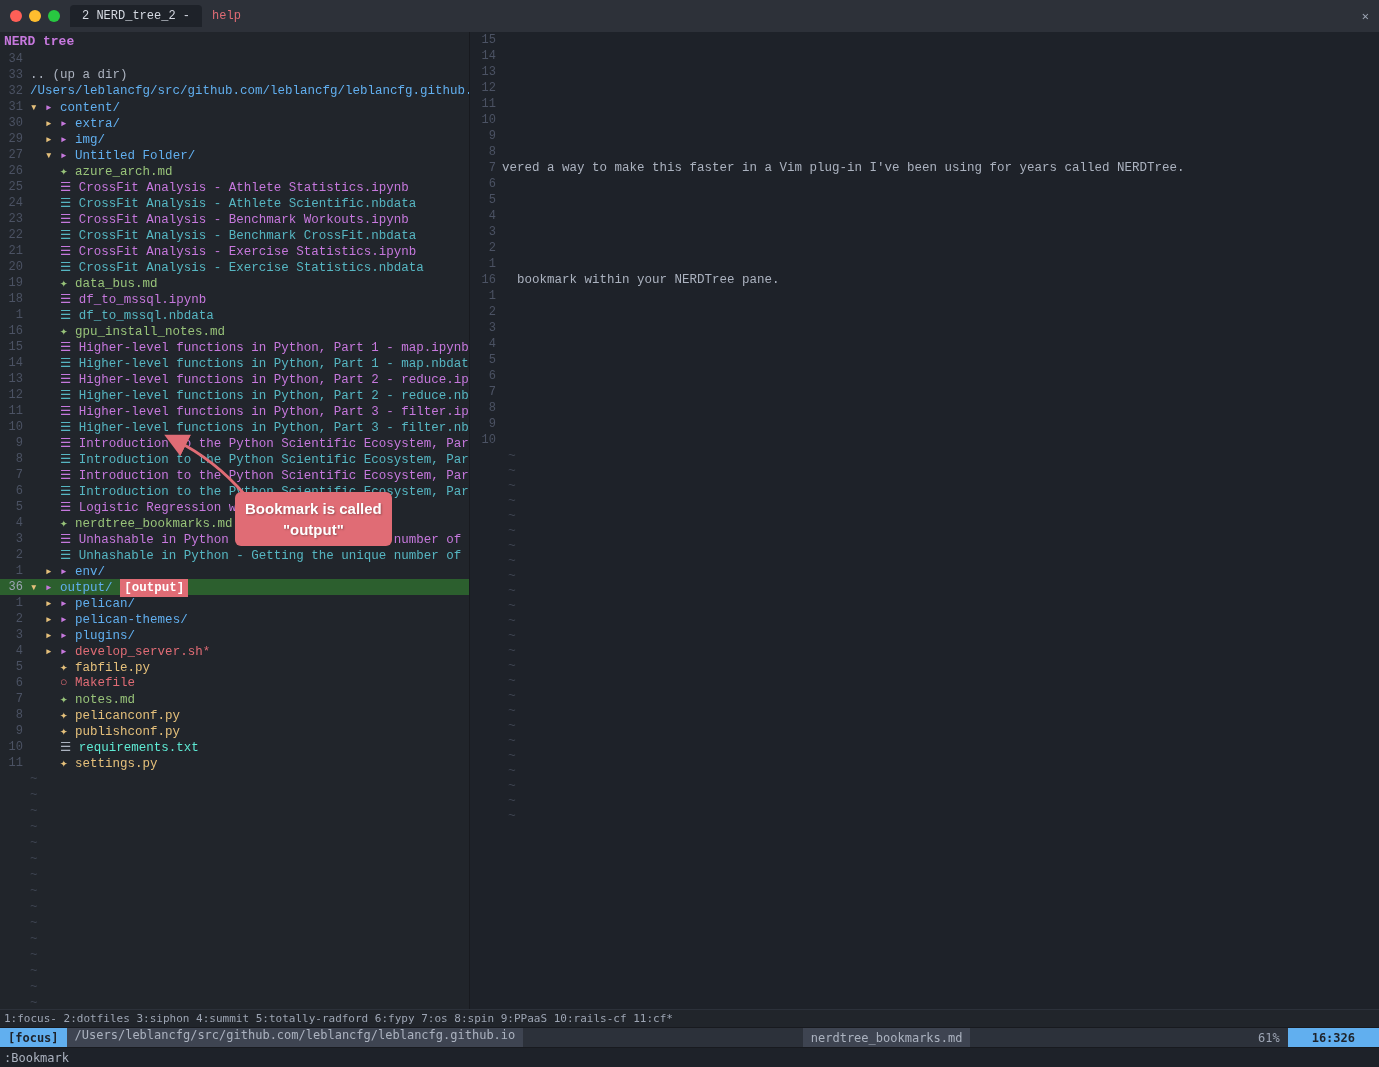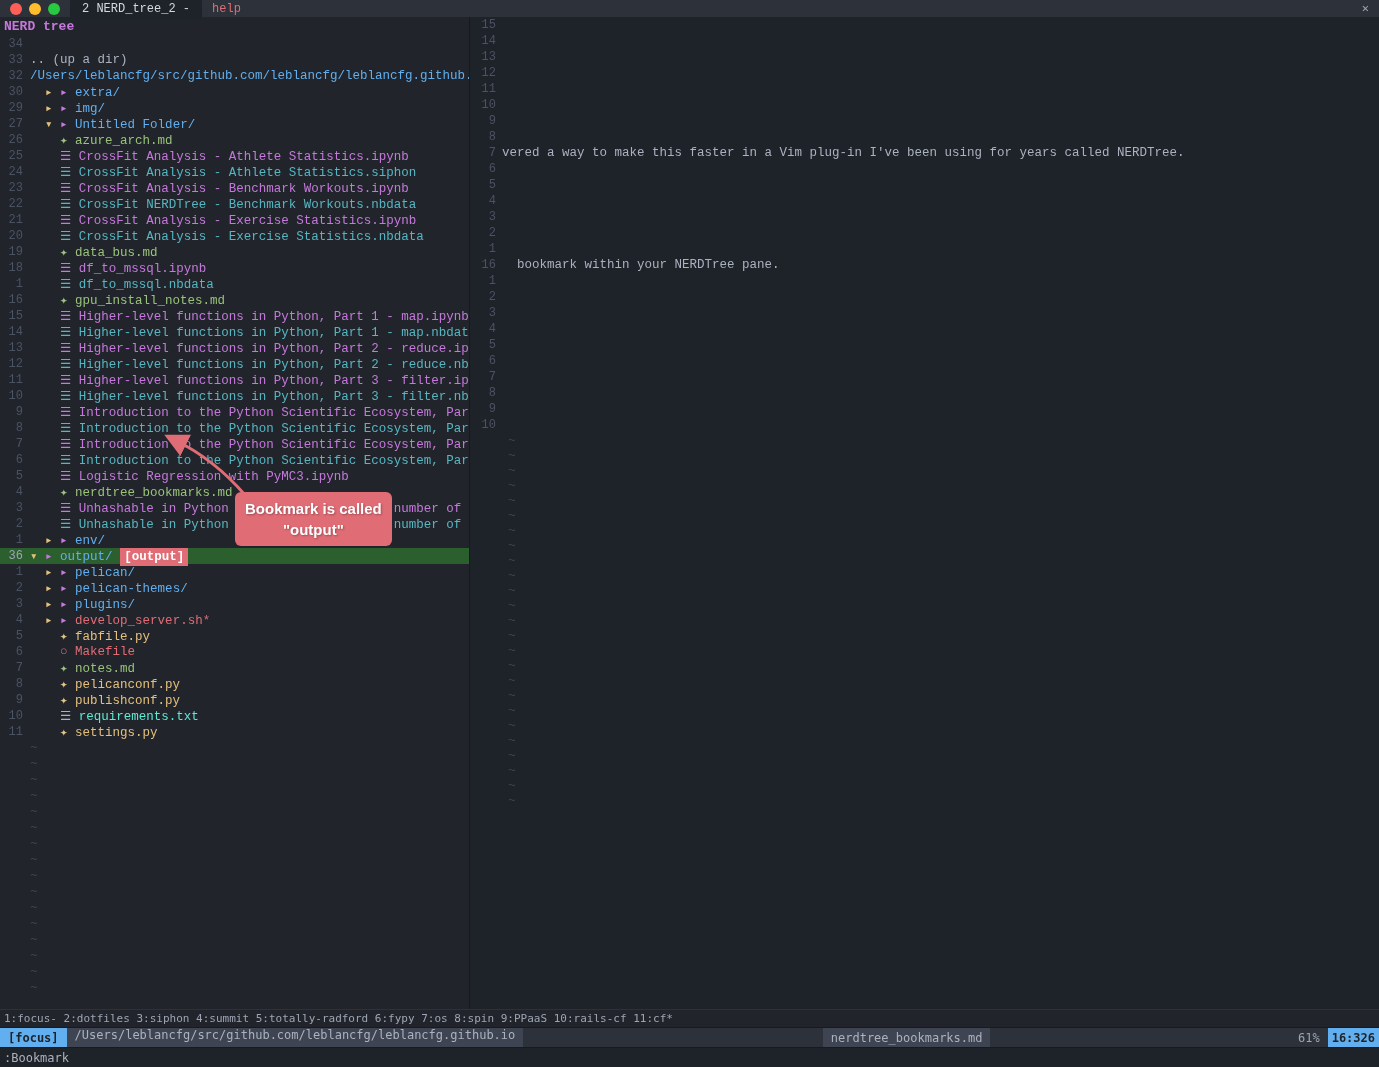--- a/index.html
+++ b/index.html
@@ -8,21 +8,21 @@
       font-family: 'Courier New', Courier, monospace;
       font-size: 13px;
       color: #abb2bf;
       width: 1379px;
       height: 1067px;
       overflow: hidden;
     }
 
     
     #titlebar {
-      height: 17px;
+      height: 32px;
       background: #2d3139;
       display: flex;
       align-items: center;
       padding: 0 10px;
       position: relative;
     }
     .traffic-lights {
       display: flex;
       gap: 7px;
       align-items: center;
@@ -203,20 +203,24 @@
       </div>
       <div class="line">
         <span class="line-num">33</span>
         <span class="line-content up-dir">.. (up a dir)</span>
       </div>
       <div class="line">
         <span class="line-num">32</span>
         <span class="line-content root-path">/Users/leblancfg/src/github.com/leblancfg/leblancfg.github.io/</span>
       </div>
       <div class="line">
+        <span class="line-num">31</span>
+        <span class="line-content"><span class="dir-arrow">▾</span> <span style="color:#c678dd">▸</span> <span class="dir-name">content/</span></span>
+      </div>
+      <div class="line">
         <span class="line-num">30</span>
         <span class="line-content">&nbsp;&nbsp;<span class="dir-arrow">▸</span> <span style="color:#c678dd">▸</span> <span class="dir-name">extra/</span></span>
       </div>
       <div class="line">
         <span class="line-num">29</span>
         <span class="line-content">&nbsp;&nbsp;<span class="dir-arrow">▸</span> <span style="color:#c678dd">▸</span> <span class="dir-name">img/</span></span>
       </div>
       <div class="line">
         <span class="line-num">27</span>
         <span class="line-content">&nbsp;&nbsp;<span class="dir-arrow">▾</span> <span style="color:#c678dd">▸</span> <span class="dir-name">Untitled Folder/</span></span>
@@ -224,29 +228,29 @@
       <div class="line">
         <span class="line-num">26</span>
         <span class="line-content">&nbsp;&nbsp;&nbsp;&nbsp;<span style="color:#98c379">✦</span> <span class="file-md">azure_arch.md</span></span>
       </div>
       <div class="line">
         <span class="line-num">25</span>
         <span class="line-content">&nbsp;&nbsp;&nbsp;&nbsp;<span style="color:#c678dd">☰</span> <span class="file-ipynb">CrossFit Analysis - Athlete Statistics.ipynb</span></span>
       </div>
       <div class="line">
         <span class="line-num">24</span>
-        <span class="line-content">&nbsp;&nbsp;&nbsp;&nbsp;<span style="color:#56b6c2">☰</span> <span class="file-nb" style="color:#56b6c2">CrossFit Analysis - Athlete Statistics.siphon</span></span>
+        <span class="line-content">&nbsp;&nbsp;&nbsp;&nbsp;<span style="color:#56b6c2">☰</span> <span class="file-nb" style="color:#56b6c2">CrossFit Analysis - Athlete Scientific.nbdata</span></span>
       </div>
       <div class="line">
         <span class="line-num">23</span>
         <span class="line-content">&nbsp;&nbsp;&nbsp;&nbsp;<span style="color:#c678dd">☰</span> <span class="file-ipynb">CrossFit Analysis - Benchmark Workouts.ipynb</span></span>
       </div>
       <div class="line">
         <span class="line-num">22</span>
-        <span class="line-content">&nbsp;&nbsp;&nbsp;&nbsp;<span style="color:#56b6c2">☰</span> <span style="color:#56b6c2">CrossFit NERDTree - Benchmark Workouts.nbdata</span></span>
+        <span class="line-content">&nbsp;&nbsp;&nbsp;&nbsp;<span style="color:#56b6c2">☰</span> <span style="color:#56b6c2">CrossFit Analysis - Benchmark CrossFit.nbdata</span></span>
       </div>
       <div class="line">
         <span class="line-num">21</span>
         <span class="line-content">&nbsp;&nbsp;&nbsp;&nbsp;<span style="color:#c678dd">☰</span> <span class="file-ipynb">CrossFit Analysis - Exercise Statistics.ipynb</span></span>
       </div>
       <div class="line">
         <span class="line-num">20</span>
         <span class="line-content">&nbsp;&nbsp;&nbsp;&nbsp;<span style="color:#56b6c2">☰</span> <span style="color:#56b6c2">CrossFit Analysis - Exercise Statistics.nbdata</span></span>
       </div>
       <div class="line">
@@ -623,21 +627,21 @@
   </div>
   <div style="flex:1;"></div>
 
   <div style="background:#3e4451; color:#abb2bf; padding:0 8px; font-size:12px; display:flex; align-items:center; font-family:monospace;">
     <span>nerdtree_bookmarks.md</span>
   </div>
   <div style="flex:1;"></div>
   <div style="color:#9da5b4; padding:0 8px; font-size:12px; display:flex; align-items:center; font-family:monospace;">
     <span>61%</span>
   </div>
-  <div style="background:#61afef; color:#1e2229; padding:0 4px; font-size:12px; font-weight:bold; display:flex; align-items:center; font-family:monospace;">
+  <div style="background:#61afef; color:#1e2229; padding:0 24px; font-size:12px; font-weight:bold; display:flex; align-items:center; font-family:monospace;">
     <span>16:326</span>
   </div>
 </div>
 
 <div style="position:fixed; bottom:0; left:0; right:0; height:20px; background:#1e2229; display:flex; align-items:center; padding:0 4px; font-size:12px; color:#abb2bf; font-family:monospace; border-top:1px solid #181a1f;">
   <span>:Bookmark</span>
 </div>
 
 <div style="position:fixed; bottom:40px; left:0; right:0; height:18px; background:#21252b; display:flex; align-items:center; padding:0 4px; font-size:11px; color:#9da5b4; font-family:monospace; border-top:1px solid #2c313a; overflow:hidden;">
   <span>1:focus-  2:dotfiles  3:siphon  4:summit  5:totally-radford  6:fypy  7:os  8:spin  9:PPaaS  10:rails-cf  11:cf*</span>

